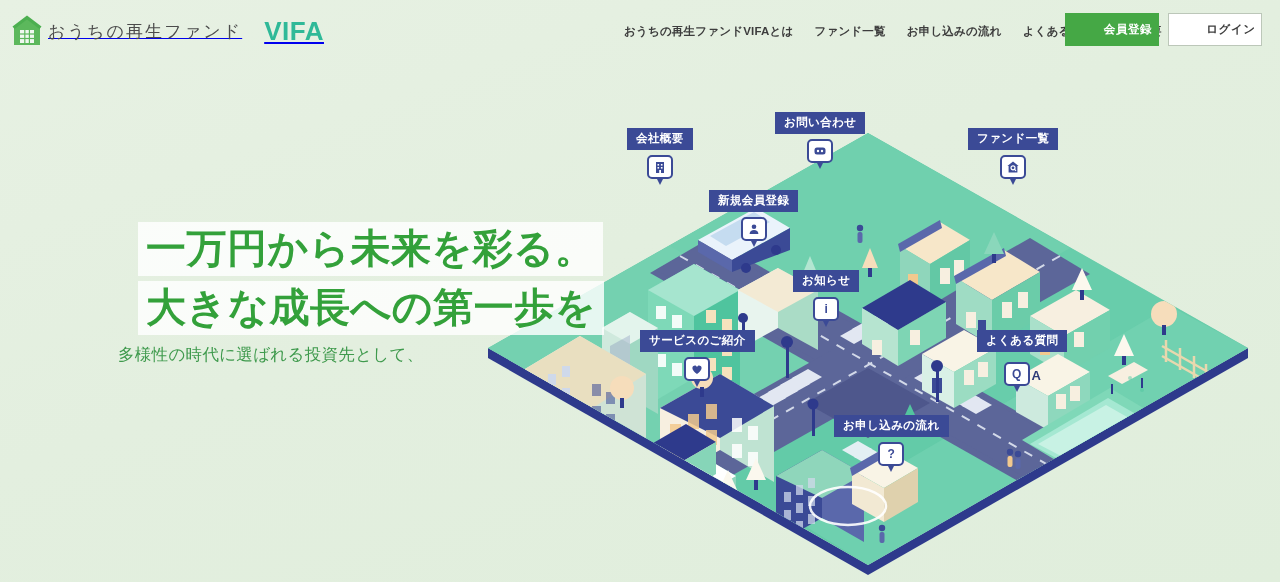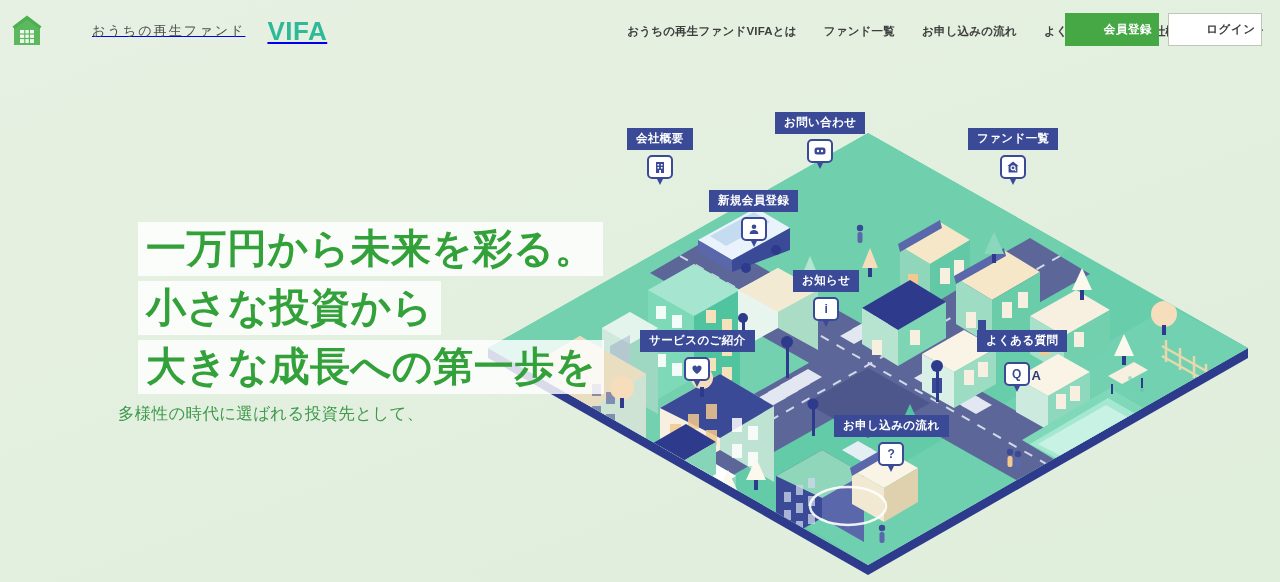--- a/index.html
+++ b/index.html
@@ -23,34 +23,33 @@
     display: flex; align-items: center;
     z-index: 40;
   }
   .brand {
     display: flex; align-items: center;
     margin-left: 12px;
     gap: 6px;
   }
   .brand-mark { width: 30px; height: 32px; flex: none; }
   .brand-text {
-    font-size: 13px; letter-spacing: 2.1px;
+    font-size: 17px; letter-spacing: 2.1px;
     color: #4b4b4b; font-weight: 500;
     white-space: nowrap;
-    margin-left: 44px;
   }
   .brand-vifa {
     font-size: 26px; font-weight: 700;
     color: #2fb998; letter-spacing: 0.5px;
     margin-left: 16px; line-height: 1;
   }
 
   .nav {
     display: flex; align-items: center;
-    gap: 27px;
+    gap: 21px;
     margin-left: 300px;
   }
   .nav a {
     font-size: 11.5px; color: #3d3d3d;
     text-decoration: none; font-weight: 700;
     white-space: nowrap; letter-spacing: .2px;
   }
 
   .hdr-actions {
     position: absolute; right: 18px; top: 13px;
@@ -639,23 +638,20 @@
     <div class="pin-bubble">
       <span class="glyph">?</span>
     </div>
   </div>
 
   <div class="hero-copy">
     <div class="hl-row">
       <span class="hl-line">一万円から未来を彩る。</span>
     </div>
     <div class="hl-row">
-      <span class="hl-line">小さな投資から</span>
-    </div>
-    <div class="hl-row">
       <span class="hl-line">大きな成長への第一歩を</span>
     </div>
     <div class="sub">
       <div>多様性の時代に選ばれる投資先として、</div>
     </div>
   </div>
 
 </div>
 
 </body></html>

